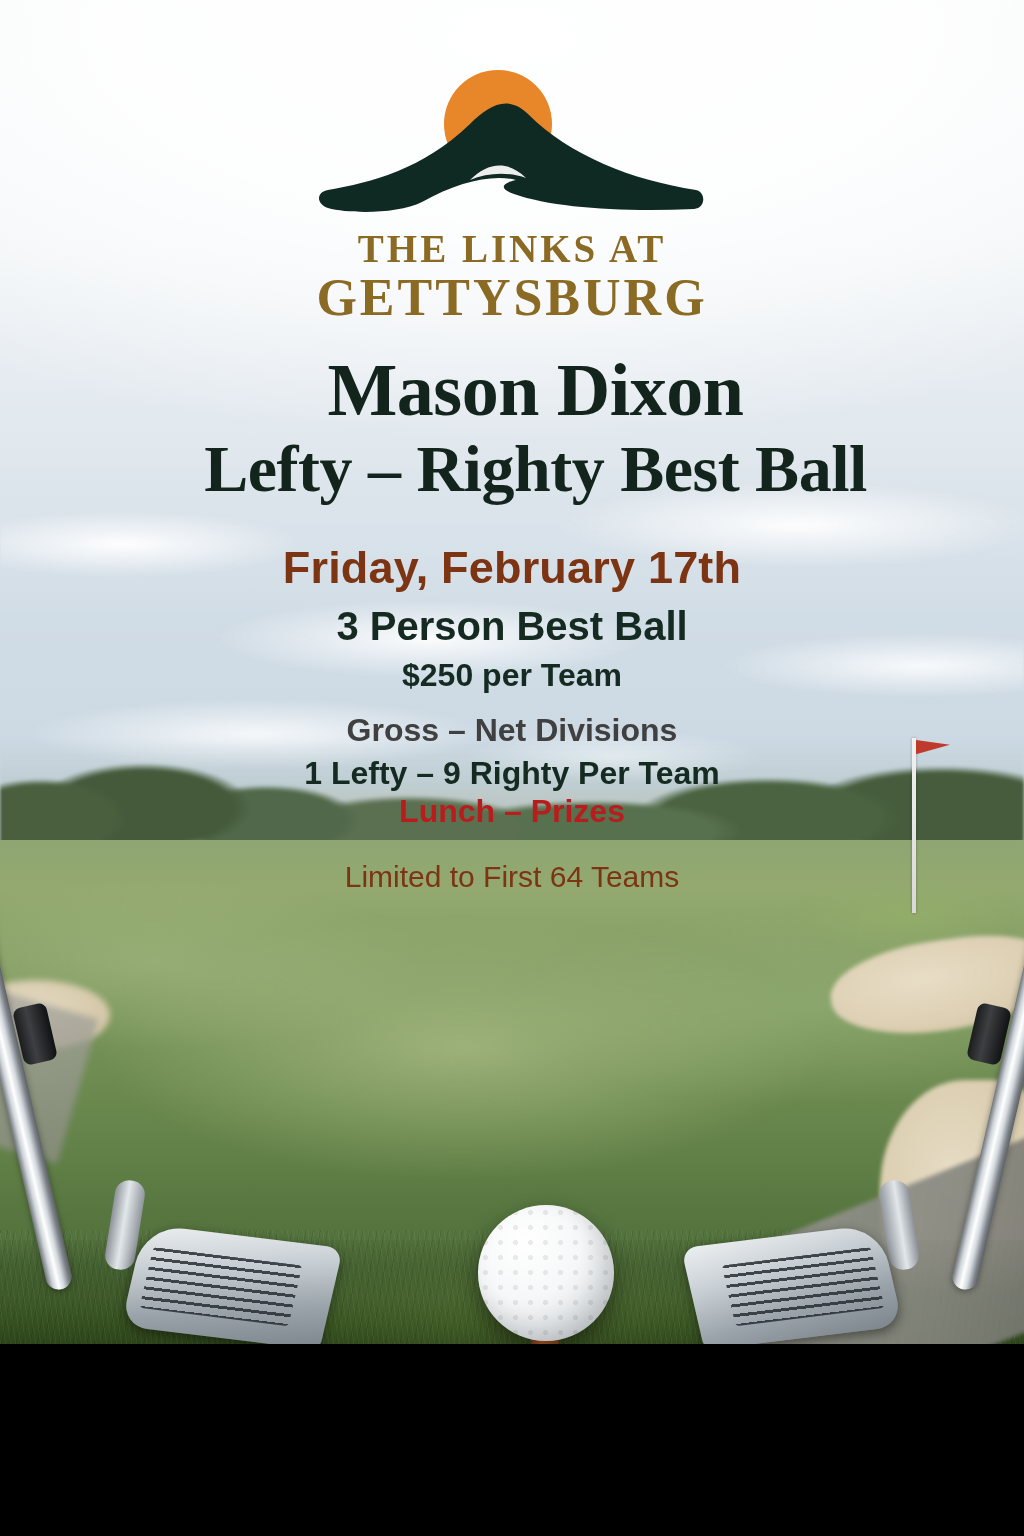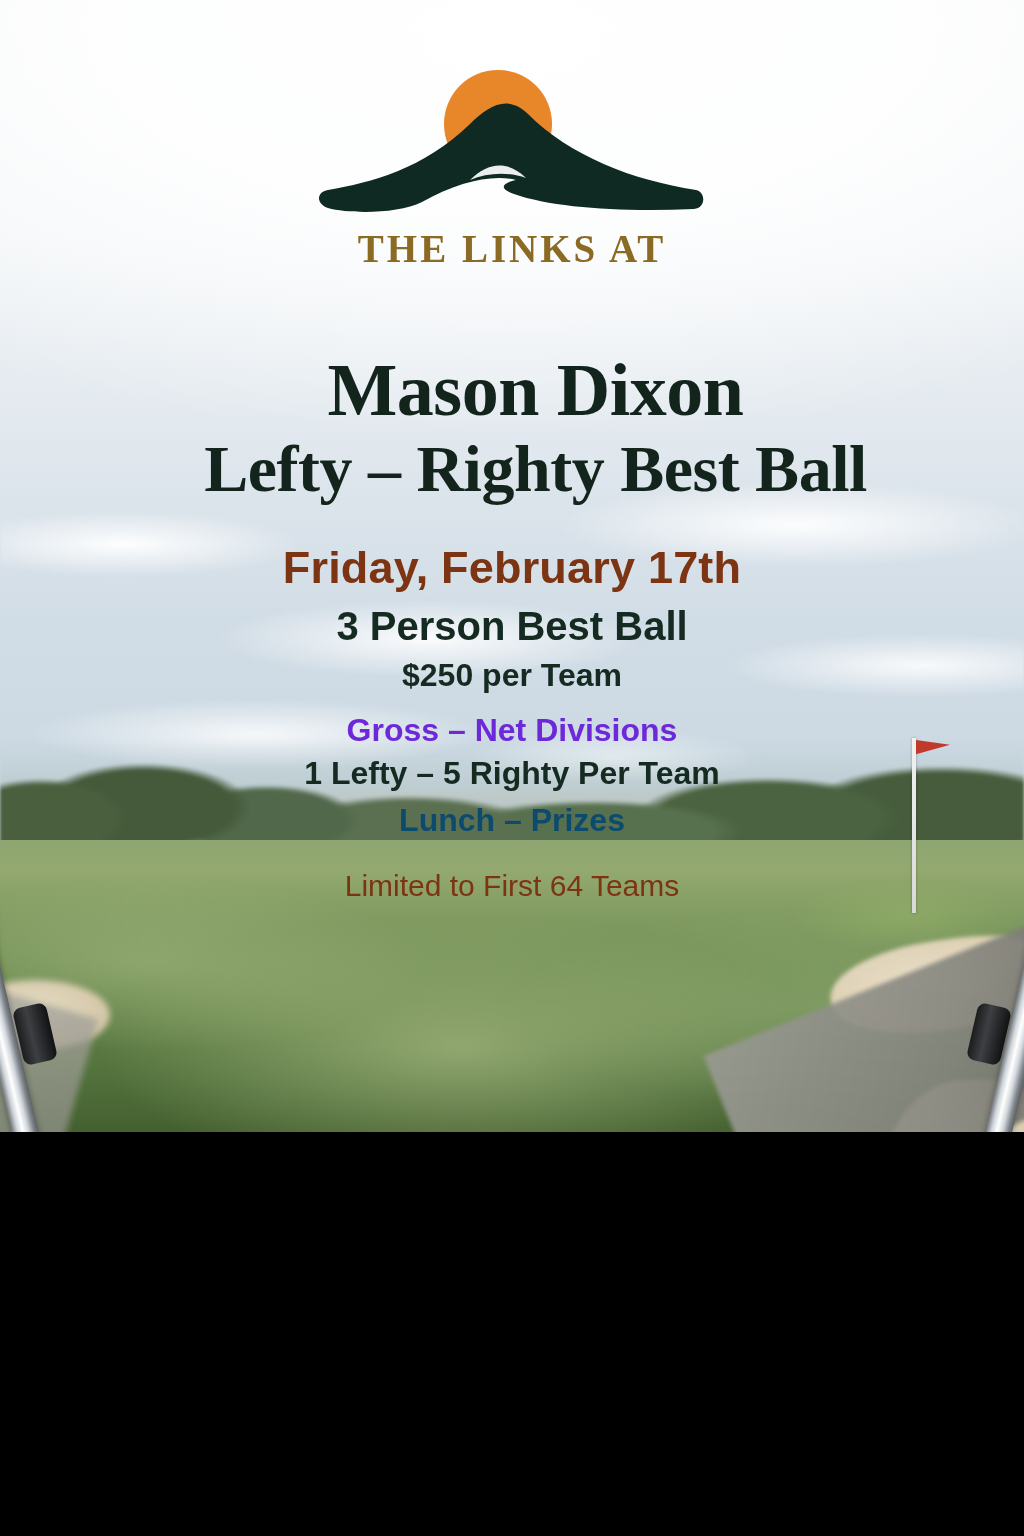--- a/index.html
+++ b/index.html
@@ -3,21 +3,21 @@
 <meta charset="utf-8">
 <style>
   html, body {
     margin: 0;
     padding: 0;
     background: #000;
   }
   .poster {
     position: relative;
     width: 1024px;
-    height: 1132px;
+    height: 1344px;
     overflow: hidden;
     font-family: "Liberation Sans", sans-serif;
     background: #cdd6dc;
   }
 
   
   .bg {
     position: absolute;
     inset: 0;
     overflow: hidden;
@@ -312,23 +312,23 @@
   .details { position: absolute; left: 0; right: 0; top: 542px; }
   .date {
     color: #7d3413;
     font-size: 45px;
     font-weight: bold;
     letter-spacing: .2px;
   }
   .line-a { color: #152a20; font-size: 40px; font-weight: bold; margin-top: 10px; }
   .line-b { color: #152a20; font-size: 32px; font-weight: bold; margin-top: 8px; }
   .line-c { color: #152a20; font-size: 35px; font-weight: bold; margin-top: 8px; }
-  .line-d { color: #6d28d9; font-size: 32px; font-weight: bold; margin-top: 18px; }
+  .line-d { color: #404040; font-size: 32px; font-weight: bold; margin-top: 18px; }
   .line-e { color: #152a20; font-size: 32px; font-weight: bold; margin-top: 6px; }
-  .line-f { color: #0c4a6e; font-size: 32px; font-weight: bold; margin-top: 10px; }
+  .line-f { color: #b91c1c; font-size: 32px; font-weight: bold; margin-top: 1px; }
   .limit {
     color: #7d3413;
     font-size: 30px;
     font-weight: normal;
     margin-top: 30px;
   }
 </style>
 </head>
 <body>
 
@@ -381,32 +381,33 @@
       <div class="logo-mark">
         <svg viewBox="0 0 420 160" width="420" height="160" aria-hidden="true">
           <circle cx="196" cy="62" r="54" fill="#e8862a"></circle>
           <rect x="120" y="62" width="160" height="60" fill="#ffffff" opacity="0"></rect>
           <path d="M26 128 C 70 120, 120 108, 168 62 C 186 44, 206 32, 226 52 C 268 94, 330 118, 394 128 C 404 130, 404 146, 392 147 C 320 150, 252 146, 212 132 C 200 128, 196 122, 214 118 C 190 112, 156 120, 120 140 C 96 152, 48 152, 26 146 C 14 142, 14 130, 26 128 Z" fill="#0f2a22"></path>
           <path d="M168 118 C 186 100, 206 98, 224 116 C 208 110, 186 110, 168 118 Z" fill="#ffffff" opacity=".92"></path>
         </svg>
       </div>
       <div class="logo-text">
         <span class="l1">THE LINKS AT</span>
+        <span class="l2">GETTYSBURG</span>
       </div>
     </div>
 
     <div class="headline">
       <span class="h1">Mason Dixon</span>
       <span class="h2">Lefty – Righty Best Ball</span>
     </div>
 
     <div class="details">
       <div class="date">Friday, February 17th</div>
       <div class="line-a">3 Person Best Ball</div>
       <div class="line-b">$250 per Team</div>
       <div class="line-d">Gross – Net Divisions</div>
-      <div class="line-e">1 Lefty – 5 Righty Per Team</div>
+      <div class="line-e">1 Lefty – 9 Righty Per Team</div>
       <div class="line-f">Lunch – Prizes</div>
       <div class="limit">Limited to First 64 Teams</div>
     </div>
 
   </div>
 </div>
 
 </body></html>

